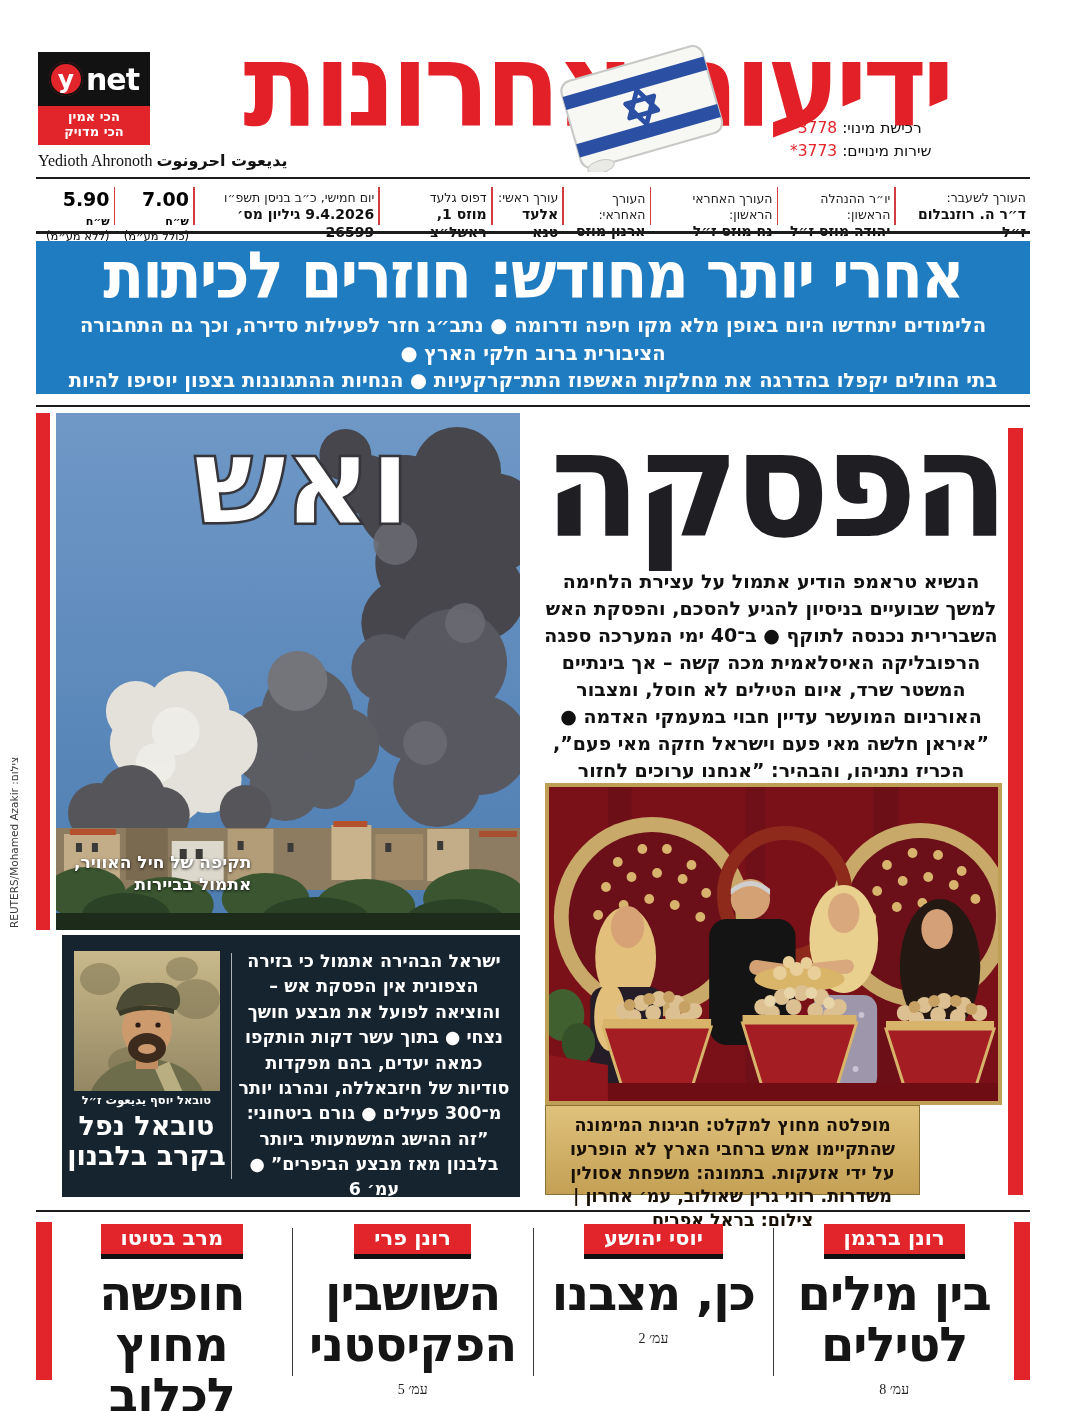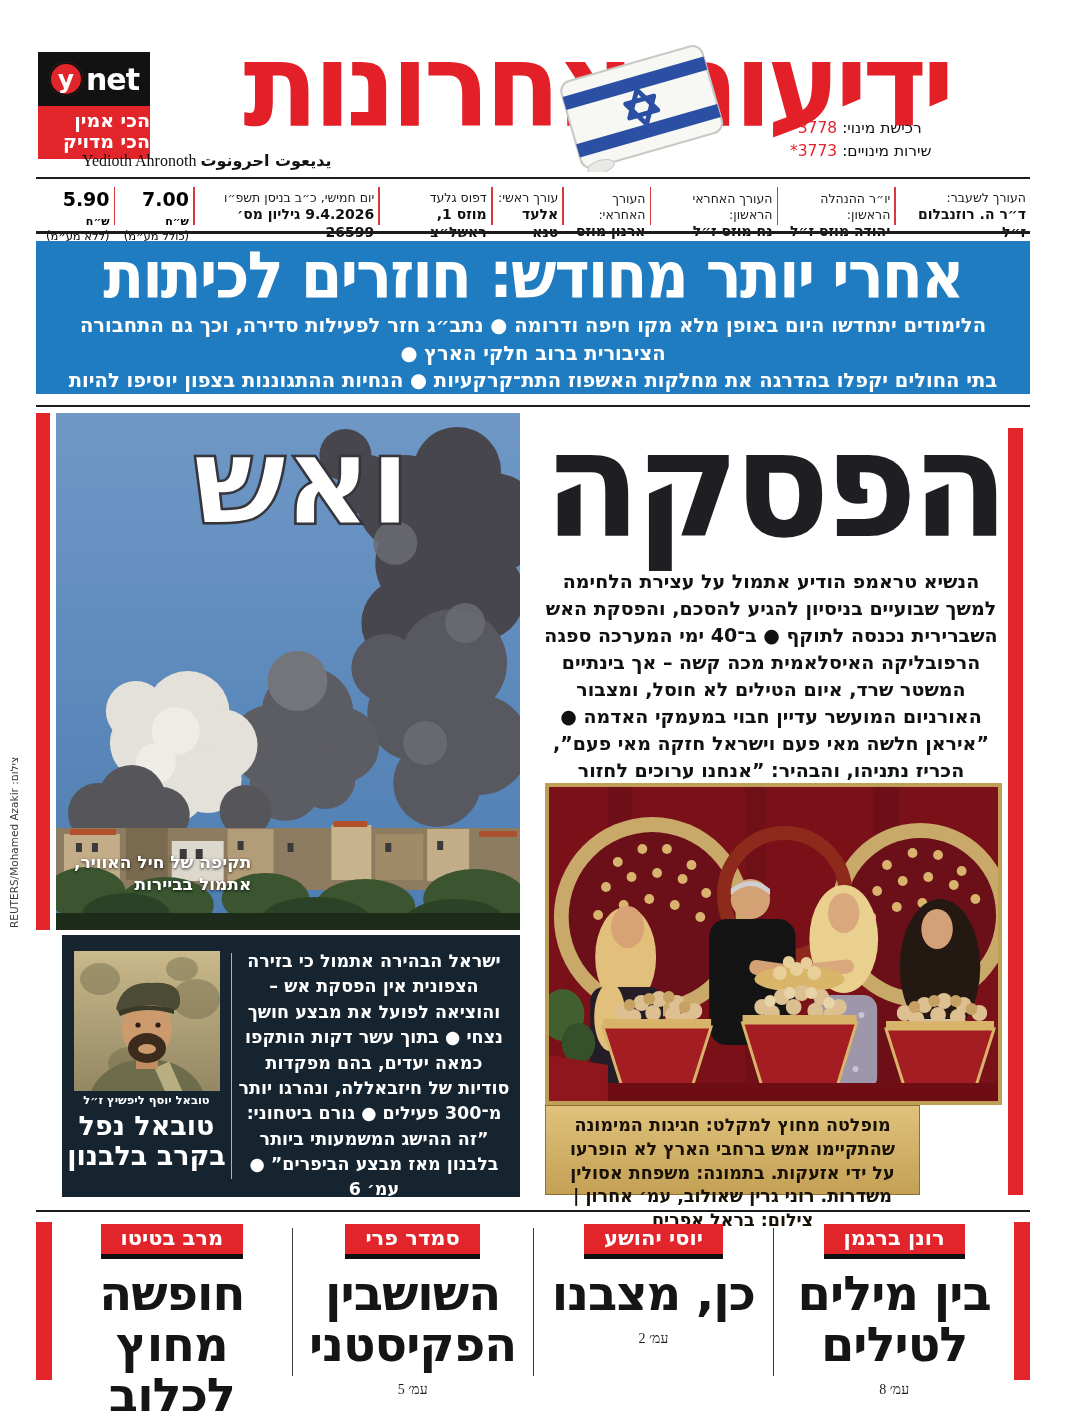--- a/index.html
+++ b/index.html
@@ -7,26 +7,26 @@
         font-family:"DejaVu Sans","Liberation Sans",sans-serif;direction:rtl;margin:0 auto;}
   .abs{position:absolute;}
   .rule{position:absolute;left:36px;width:994px;background:#1c1c1c;}
 
   
   .ynet{left:38px;top:52px;width:112px;}
   .ynet-top{height:54px;background:#121212;display:flex;align-items:center;justify-content:center;gap:3px;direction:ltr;}
   .ynet-circle{width:34px;height:34px;border-radius:50%;background:#e2242b;color:#fff;font-weight:700;font-size:25px;
                display:flex;align-items:center;justify-content:center;box-shadow:0 0 0 2px #121212 inset;}
   .ynet-net{color:#fff;font-weight:700;font-size:30px;letter-spacing:-1px;}
-  .ynet-red{background:#e2242b;color:#fff;font-weight:700;font-size:19px;line-height:1.12;text-align:right;padding:4px 0 6px;}
+  .ynet-red{background:#e2242b;color:#fff;font-weight:700;font-size:13px;line-height:1.12;text-align:center;padding:4px 0 6px;}
   .masthead-title{left:148px;top:26px;width:897px;text-align:center;color:#e32028;font-weight:900;
                   font-size:110px;line-height:120px;letter-spacing:-5px;transform:scaleY(1.06);white-space:nowrap;}
   .flag{left:553px;top:44px;width:178px;height:128px;}
   .latin-line{left:38px;top:151px;width:300px;font-size:16px;color:#131313;direction:ltr;text-align:left;
-              font-family:"Liberation Serif","DejaVu Serif",serif;margin-left:44px;}
+              font-family:"Liberation Serif","DejaVu Serif",serif;}
   .arabic-name{font-weight:700;font-family:"DejaVu Sans","Liberation Sans",sans-serif;}
   .subscribe{left:790px;top:117px;width:240px;text-align:left;font-size:15.5px;font-weight:400;color:#121212;line-height:1.5;}
   .subscribe .num{color:#e2242b;}
 
   
   .info-bar{left:36px;top:183px;width:994px;height:46px;display:flex;align-items:center;justify-content:space-between;}
   .info-cell{text-align:right;padding:5px 4px;margin-top:19px;}
   .info-role{font-size:12.5px;color:#1a1a1a;line-height:1.3;}
   .info-name{font-size:14px;font-weight:700;color:#111;line-height:1.25;}
   .info-sep{width:2px;height:38px;background:#d43b40;}
@@ -482,21 +482,21 @@
         <rect x="88" y="112" width="16" height="40" fill="#b9ad82" transform="rotate(-24 96 132)"></rect>
         <rect x="62" y="98" width="22" height="20" fill="#c08c60"></rect>
         <ellipse cx="73" cy="78" rx="25" ry="29" fill="#cd9a6e"></ellipse>
         <ellipse cx="73" cy="97" rx="19" ry="15" fill="#3c2a1d"></ellipse>
         <ellipse cx="73" cy="98" rx="9" ry="5" fill="#cd9a6e"></ellipse>
         <circle cx="64" cy="74" r="2.6" fill="#2a1a12"></circle>
           <circle cx="84" cy="74" r="2.6" fill="#2a1a12"></circle>
         <path d="M42 58 Q48 30 78 32 Q108 30 106 52 Q104 62 96 58 Q70 48 48 64 Z" fill="#4c4c36"></path>
         <path d="M44 60 Q70 50 100 58 L100 63 Q70 54 46 65 Z" fill="#3a3a28"></path>
       </svg>
-      <div class="soldier-cap">טובאל יוסף ליפשיץ ז״ל</div>
+      <div class="soldier-cap">טובאל יוסף يديعوت ז״ל</div>
       <div class="navy-headline">
         <div>טובאל נפל</div>
         <div>בקרב בלבנון</div>
       </div>
     </div>
   </div>
 
   <div class="rule" style="top:1210px;height:2px;"></div>
 
   <div class="abs teasers">
@@ -515,21 +515,21 @@
     <div class="teaser-col">
       <span class="teaser-author">יוסי יהושע</span>
       <div class="teaser-title">
         <div>כן, מצבנו</div>
       </div>
       <div class="teaser-page">עמ׳ 2</div>
     </div>
     <div class="teaser-div"></div>
 
     <div class="teaser-col">
-      <span class="teaser-author">סמדר פרי</span>
+      <span class="teaser-author">רונן פרי</span>
       <div class="teaser-title">
         <div>השושבין</div>
         <div>הפקיסטני</div>
       </div>
       <div class="teaser-page">עמ׳ 5</div>
     </div>
     <div class="teaser-div"></div>
 
     <div class="teaser-col">
       <span class="teaser-author">מרב בטיטו</span>

